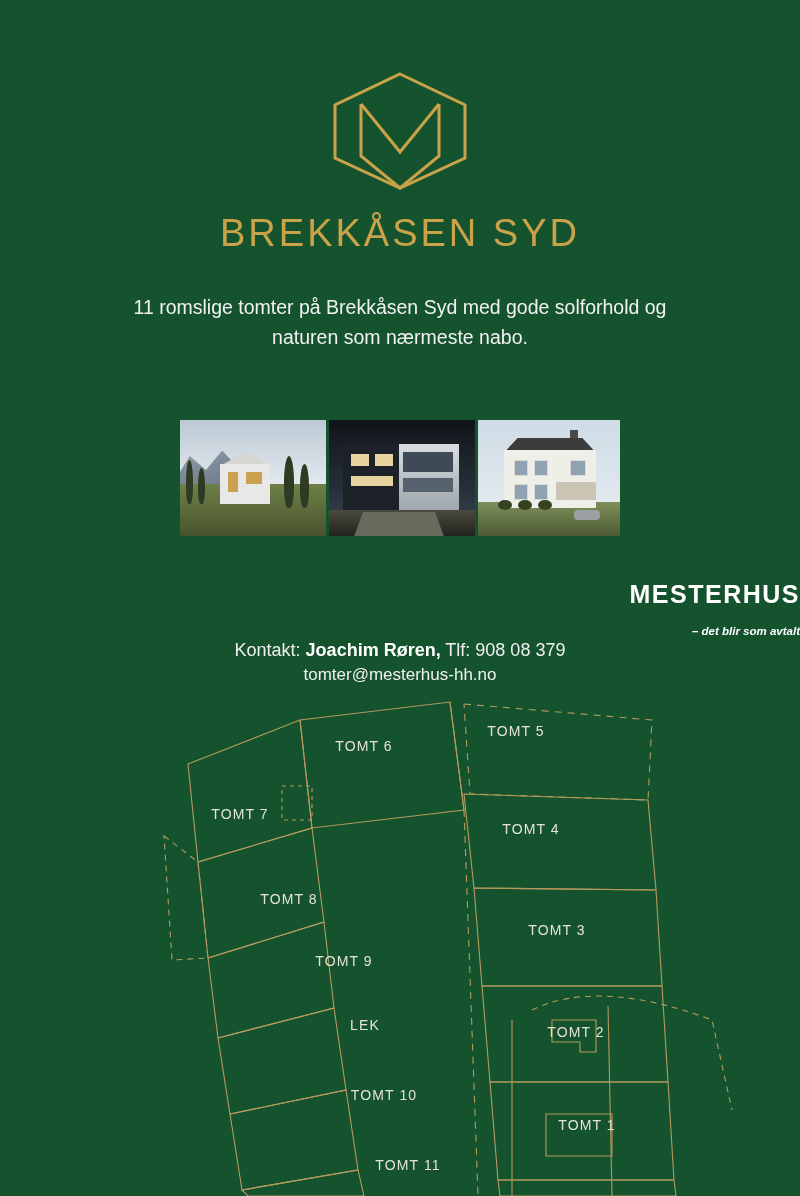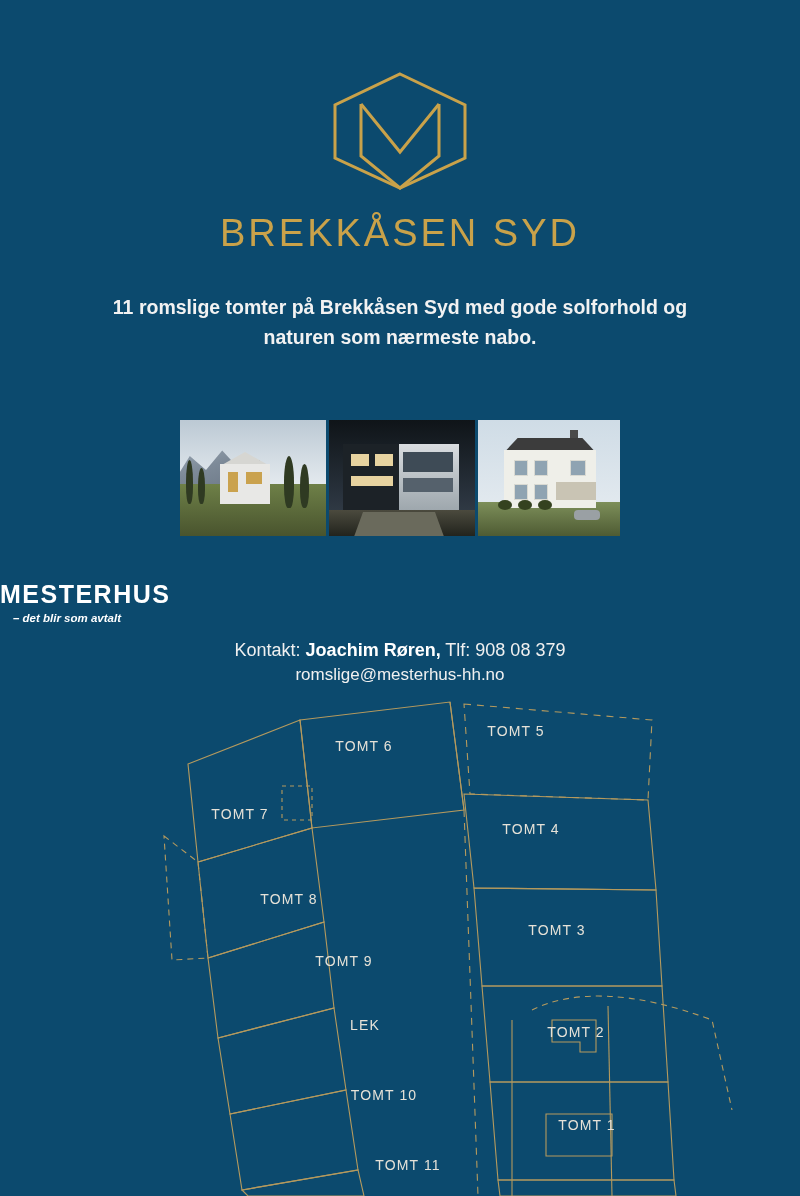--- a/index.html
+++ b/index.html
@@ -12,21 +12,21 @@
     height: 1196px;
     overflow: hidden;
     font-family: "Liberation Sans", sans-serif;
     color: #ffffff;
     position: relative;
   }
   .page {
     position: relative;
     width: 800px;
     height: 1196px;
-    background: #0c4a6e;
+    background: #14532d;
     overflow: hidden;
   }
 
   
   .logo-wrap {
     position: absolute;
     top: 70px;
     left: 0;
     width: 800px;
     display: flex;
@@ -53,21 +53,21 @@
   
   .intro {
     position: absolute;
     top: 292px;
     left: 100px;
     width: 600px;
     text-align: center;
     font-size: 19.5px;
     line-height: 30px;
     color: #f2f2f2;
-    font-weight: 700;
+    font-weight: 400;
   }
   .price {
     position: absolute;
     top: 368px;
     left: 100px;
     width: 600px;
     text-align: center;
     font-size: 18px;
     color: #c9a24a;
     font-weight: bold;
@@ -141,30 +141,30 @@
   .p3 .b1 { left:20px; }
   .p3 .b2 { left:40px; }
   .p3 .b3 { left:60px; }
 
   
   .mester {
     position: absolute;
     top: 580px;
     left: 0;
     width: 800px;
-    text-align: left;
+    text-align: right;
   }
   .mester-name {
     font-size: 25px;
     font-weight: bold;
     letter-spacing: 1.5px;
     color: #ffffff;
   }
   .mester-tag {
-    margin-top: 3px;
+    margin-top: 16px;
     font-size: 11.5px;
     font-style: italic;
     font-weight: bold;
     color: #ffffff;
     padding-left: 13px;
   }
 
   
   .contact {
     position: absolute;
@@ -259,21 +259,21 @@
 
   <div class="mester">
     <div class="mester-name">MESTERHUS</div>
     <div class="mester-tag">– det blir som avtalt</div>
   </div>
 
   <div class="contact">
     <span>Kontakt:</span>
     <span class="name">Joachim Røren,</span>
     <span>Tlf: 908 08 379</span>
-    <span class="mail">romslige@mesterhus-hh.no</span>
+    <span class="mail">tomter@mesterhus-hh.no</span>
   </div>
 
   <div class="map">
     <svg width="800" height="506" viewBox="0 0 800 506">
       <g fill="none" stroke="#b59a5e" stroke-width="1.1">
 
         <path d="M288 30 L438 12 L452 120 L300 138 Z"></path>
         <path d="M176 74 L288 30 L300 138 L186 172 Z"></path>
         <path d="M152 146 L186 172 L196 268 L160 270 Z" stroke-dasharray="6 5"></path>
         <path d="M186 172 L300 138 L312 232 L196 268 Z"></path>

